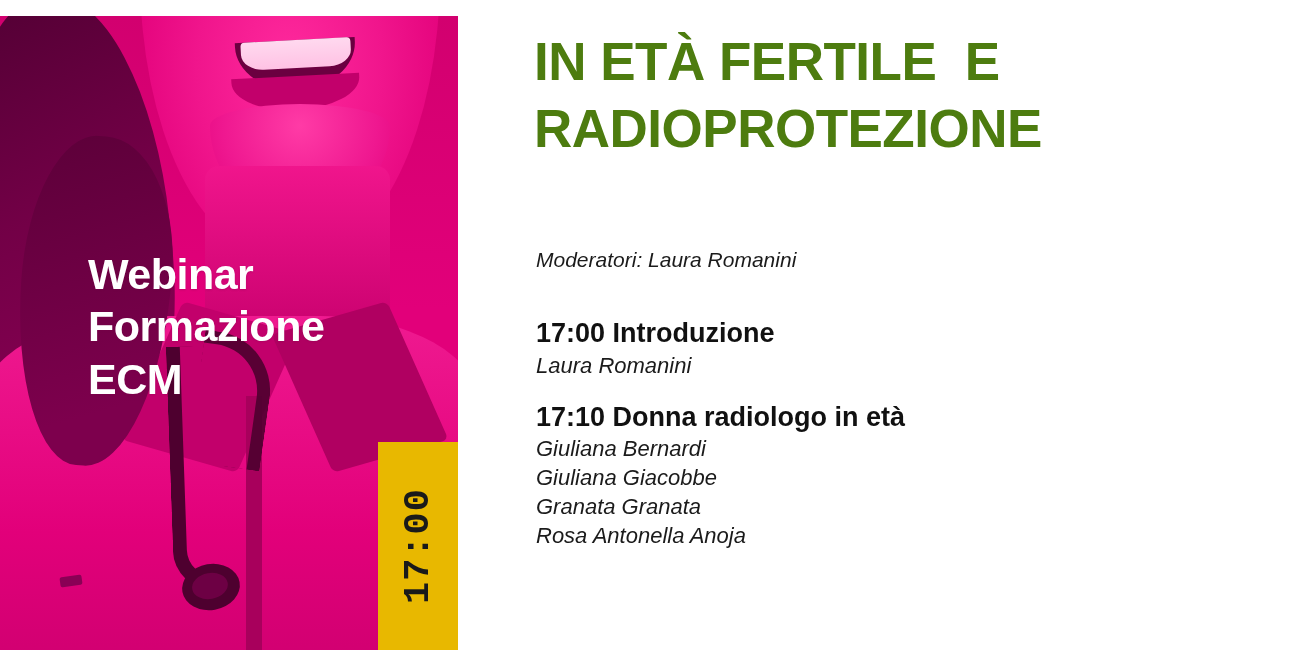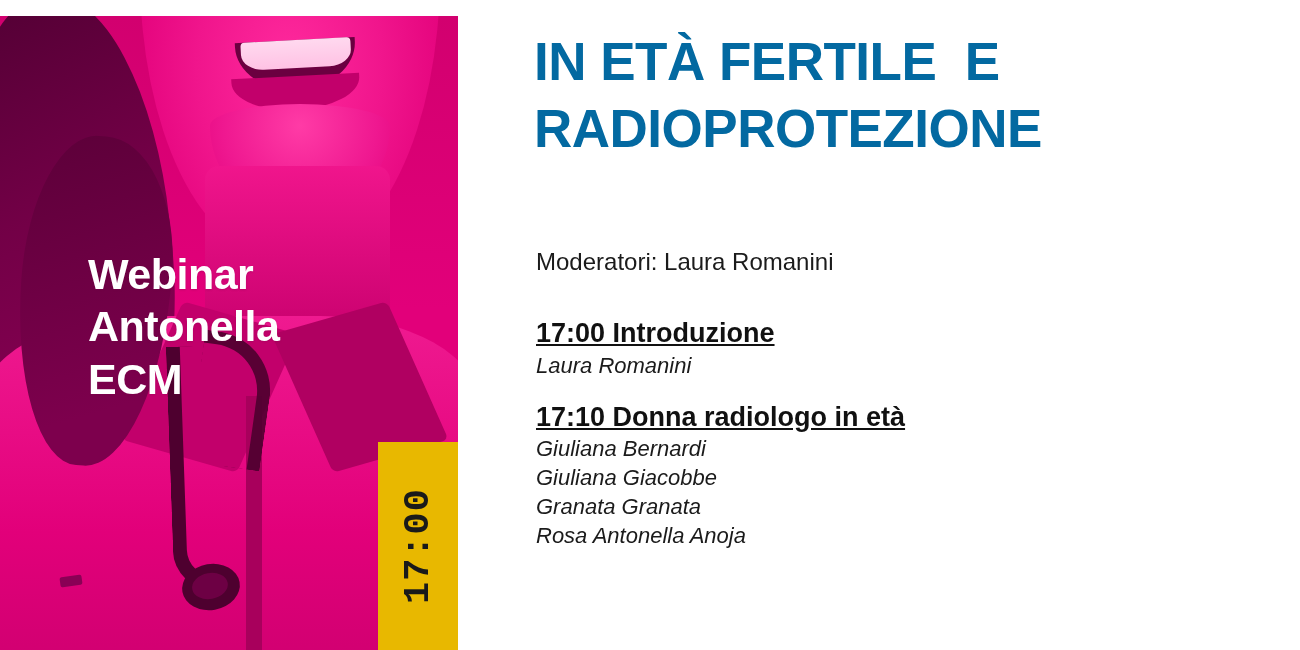--- a/index.html
+++ b/index.html
@@ -259,51 +259,51 @@
     background: #ffffff;
   }
   .headline {
     position: absolute;
     left: 76px;
     top: -8px;
     width: 740px;
     font-weight: bold;
     font-size: 53px;
     line-height: 1.28;
-    color: #0369a1;
+    color: #4d7c0f;
     letter-spacing: -0.5px;
   }
   .headline .line {
     display: block;
     white-space: pre;
   }
 
   .moderatori {
     position: absolute;
     left: 78px;
     top: 248px;
-    font-size: 24px;
+    font-style: italic;
+    font-size: 21px;
     color: #1b1b1b;
   }
 
   .program {
     position: absolute;
     left: 78px;
     top: 316px;
     width: 720px;
   }
   .item {
     margin-bottom: 20px;
   }
   .item-title {
     font-weight: bold;
     font-size: 27px;
     line-height: 1.28;
     color: #111111;
-    text-decoration: underline;
   }
   .item-title .tline { display: block; white-space: pre; }
   .speaker {
     font-style: italic;
     font-size: 22px;
     line-height: 1.32;
     color: #1b1b1b;
   }
 </style>
 </head>
@@ -327,21 +327,21 @@
       <div class="hair-left2"></div>
       <div class="steth-tube2"></div>
       <div class="steth-tube"></div>
       <div class="steth-bell"></div>
       <div class="steth-bell-inner"></div>
       <div class="pocket-clip"></div>
     </div>
 
     <div class="webinar-block">
       <span>Webinar</span><br>
-      <span>Antonella</span><br>
+      <span>Formazione</span><br>
       <span>ECM</span>
     </div>
   </div>
 
   <div class="time-badge">
     <span class="time-text">17:00</span>
   </div>
 
   <div class="right-panel">
 

